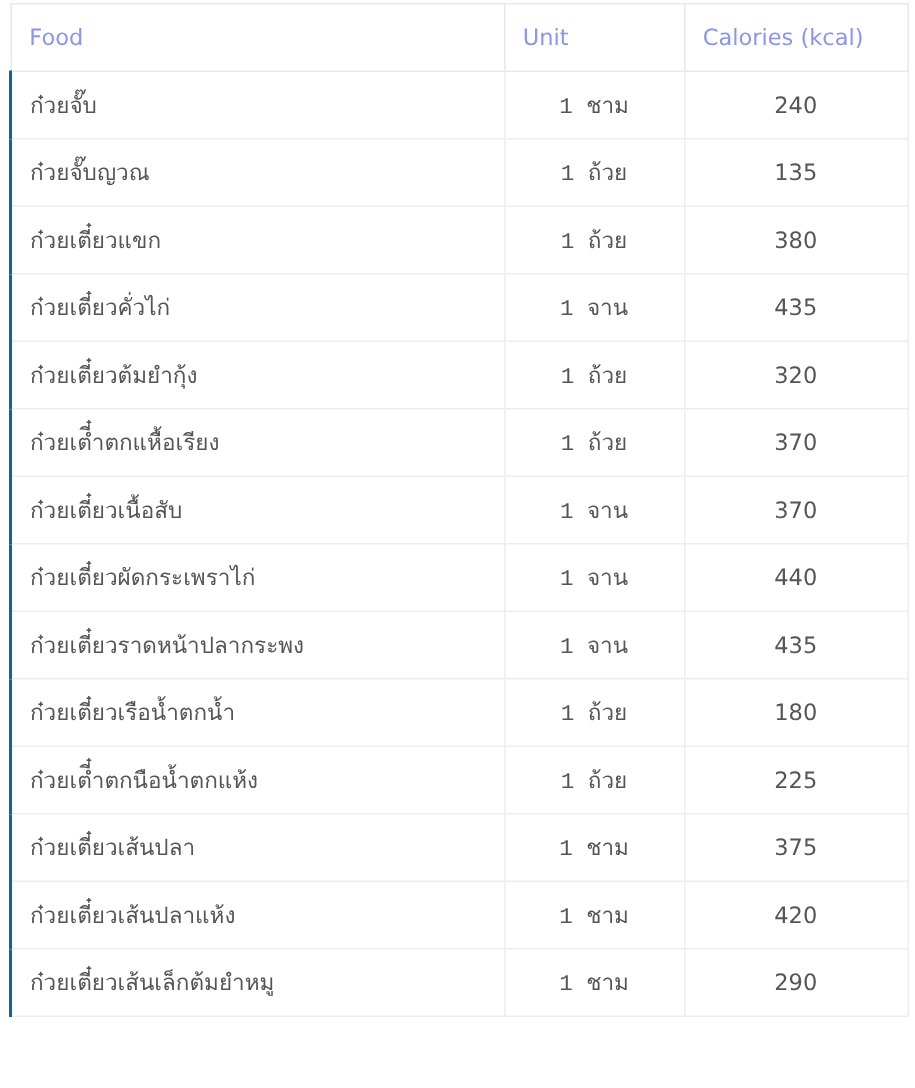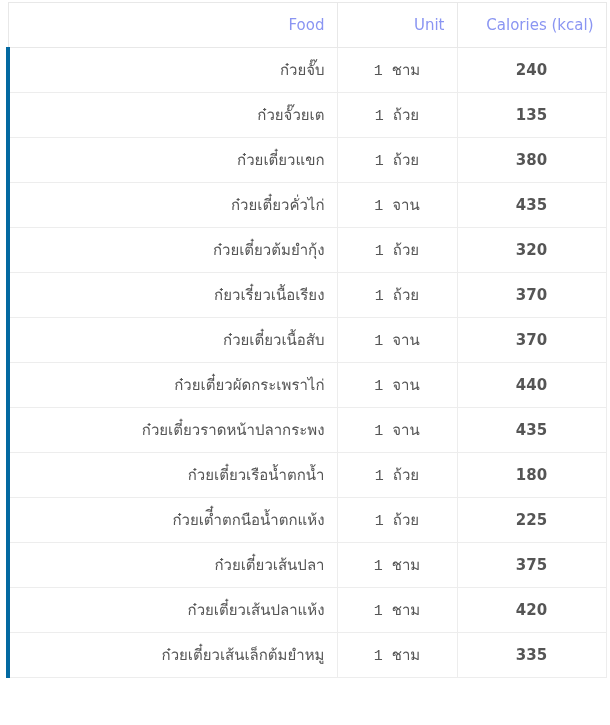--- a/index.html
+++ b/index.html
@@ -33,21 +33,21 @@
   table.calorie-table col.col-unit   { width: 120px; }
   table.calorie-table col.col-cal    { width: 149px; }
 
   thead th {
     box-sizing: border-box;
     height: 45px;
     padding: 0 12px;
     font-weight: normal;
     font-size: 15px;
     color: #8a95f2;
-    text-align: right;
+    text-align: left;
     vertical-align: middle;
     border-top: 1px solid #e8e8e8;
     border-bottom: 1px solid #e8e8e8;
     border-right: 1px solid #e8e8e8;
     background: #ffffff;
     white-space: nowrap;
   }
   thead th:first-child {
     border-left: 1px solid #e8e8e8;
   }
@@ -59,27 +59,26 @@
     font-size: 15px;
     color: #555555;
     vertical-align: middle;
     border-bottom: 1px solid #ededed;
     border-right: 1px solid #ededed;
     background: #ffffff;
     white-space: nowrap;
     overflow: hidden;
   }
   tbody td:first-child {
-    border-left: 4px solid #0369a1;
-    text-align: right;
+    border-left: 2px solid #0369a1;
   }
 
   td.cell-food { text-align: left; }
   td.cell-unit { text-align: center; font-family: Liberation Mono, monospace; }
-  td.cell-cal  { text-align: center; font-weight: bold; }
+  td.cell-cal  { text-align: center; }
 </style>
 </head>
 <body>
 
 <div class="table-wrap">
   <table class="calorie-table">
     <colgroup>
       <col class="col-food">
       <col class="col-unit">
       <col class="col-cal">
@@ -91,41 +90,41 @@
         <th>Calories (kcal)</th>
       </tr>
     </thead>
     <tbody id="table-body">
         <tr>
           <td class="cell-food">ก๋วยจั๊บ</td>
           <td class="cell-unit">1 ชาม</td>
           <td class="cell-cal">240</td>
         </tr>
         <tr>
-          <td class="cell-food">ก๋วยจั๊วยเต</td>
+          <td class="cell-food">ก๋วยจั๊บญวณ</td>
           <td class="cell-unit">1 ถ้วย</td>
           <td class="cell-cal">135</td>
         </tr>
         <tr>
           <td class="cell-food">ก๋วยเตี๋ยวแขก</td>
           <td class="cell-unit">1 ถ้วย</td>
           <td class="cell-cal">380</td>
         </tr>
         <tr>
           <td class="cell-food">ก๋วยเตี๋ยวคั่วไก่</td>
           <td class="cell-unit">1 จาน</td>
           <td class="cell-cal">435</td>
         </tr>
         <tr>
           <td class="cell-food">ก๋วยเตี๋ยวต้มยำกุ้ง</td>
           <td class="cell-unit">1 ถ้วย</td>
           <td class="cell-cal">320</td>
         </tr>
         <tr>
-          <td class="cell-food">ก๋ยวเรี๋ยวเนื้อเรียง</td>
+          <td class="cell-food">ก๋วยเตี๋ำตกแหื้อเรียง</td>
           <td class="cell-unit">1 ถ้วย</td>
           <td class="cell-cal">370</td>
         </tr>
         <tr>
           <td class="cell-food">ก๋วยเตี๋ยวเนื้อสับ</td>
           <td class="cell-unit">1 จาน</td>
           <td class="cell-cal">370</td>
         </tr>
         <tr>
           <td class="cell-food">ก๋วยเตี๋ยวผัดกระเพราไก่</td>
@@ -153,17 +152,17 @@
           <td class="cell-cal">375</td>
         </tr>
         <tr>
           <td class="cell-food">ก๋วยเตี๋ยวเส้นปลาแห้ง</td>
           <td class="cell-unit">1 ชาม</td>
           <td class="cell-cal">420</td>
         </tr>
         <tr>
           <td class="cell-food">ก๋วยเตี๋ยวเส้นเล็กต้มยำหมู</td>
           <td class="cell-unit">1 ชาม</td>
-          <td class="cell-cal">335</td>
+          <td class="cell-cal">290</td>
         </tr>
       </tbody>
   </table>
 </div>
 
 </body></html>

